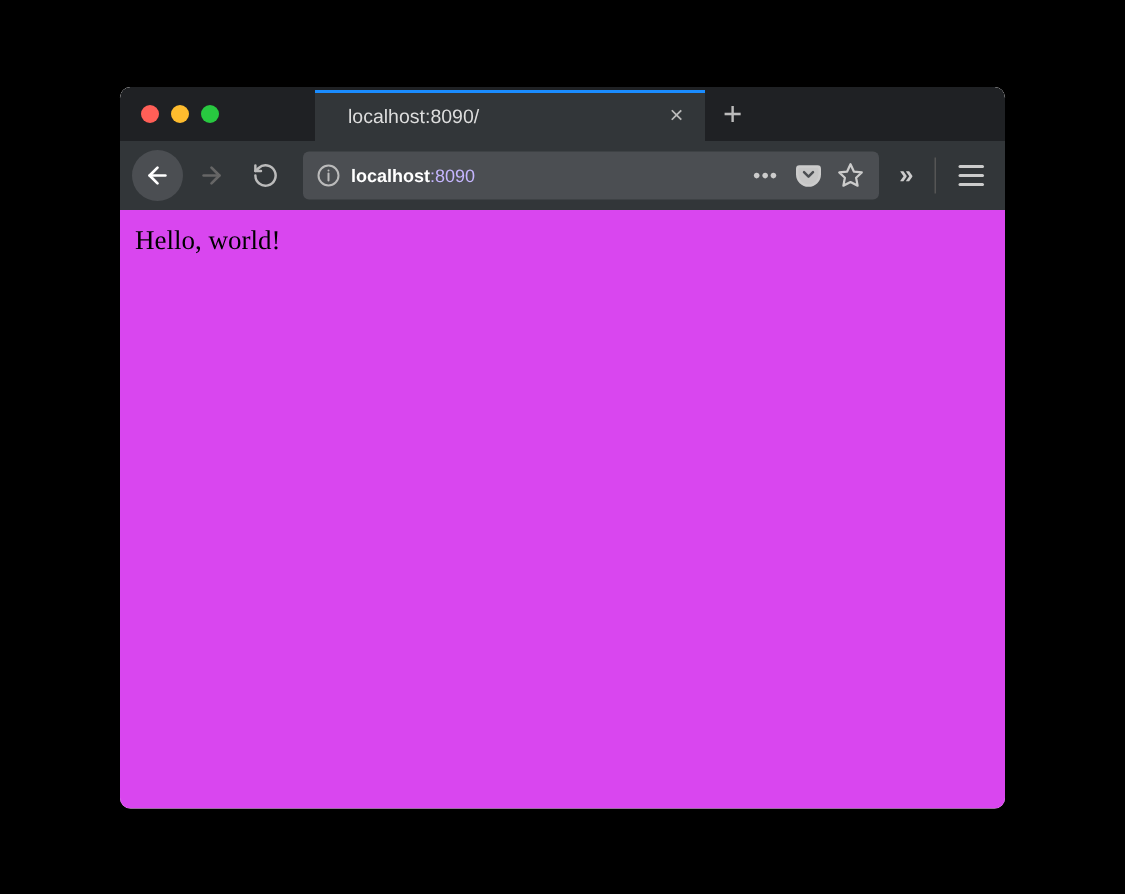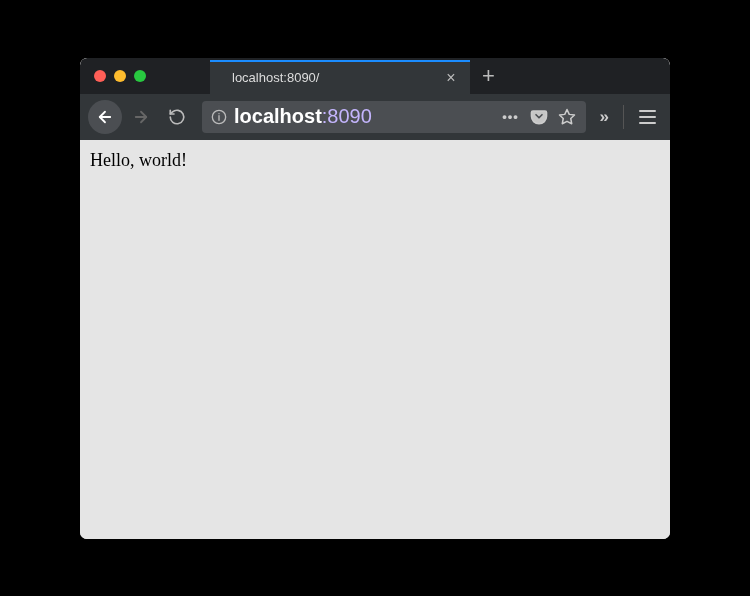--- a/index.html
+++ b/index.html
@@ -108,21 +108,21 @@
     .url-info-icon {
       color: #bbb;
       width: 18px;
       height: 18px;
       display: flex;
       align-items: center;
       justify-content: center;
     }
     .url-text {
       flex: 1;
-      font-size: 20px;
+      font-size: 12px;
       color: #fff;
       white-space: nowrap;
       overflow: hidden;
       display: flex;
       align-items: flex-start;
     }
     .url-host { font-weight: 600; color: #fff; }
     .url-port { color: #c4b5fd; font-weight: 400; }
     .url-actions {
       display: flex;
@@ -169,21 +169,21 @@
       cursor: pointer;
     }
     .hamburger span {
       width: 17px;
       height: 2px;
       background: #ccc;
       border-radius: 1px;
     }
     .content {
       flex: 1;
-      background: #e5e5e5;
+      background: #d946ef;
       padding: 10px 10px;
       font-family: "Times New Roman", Times, serif;
       font-size: 18px;
       color: #000;
     }
     svg { display: block; }
   </style>
 </head>
 <body>
 

